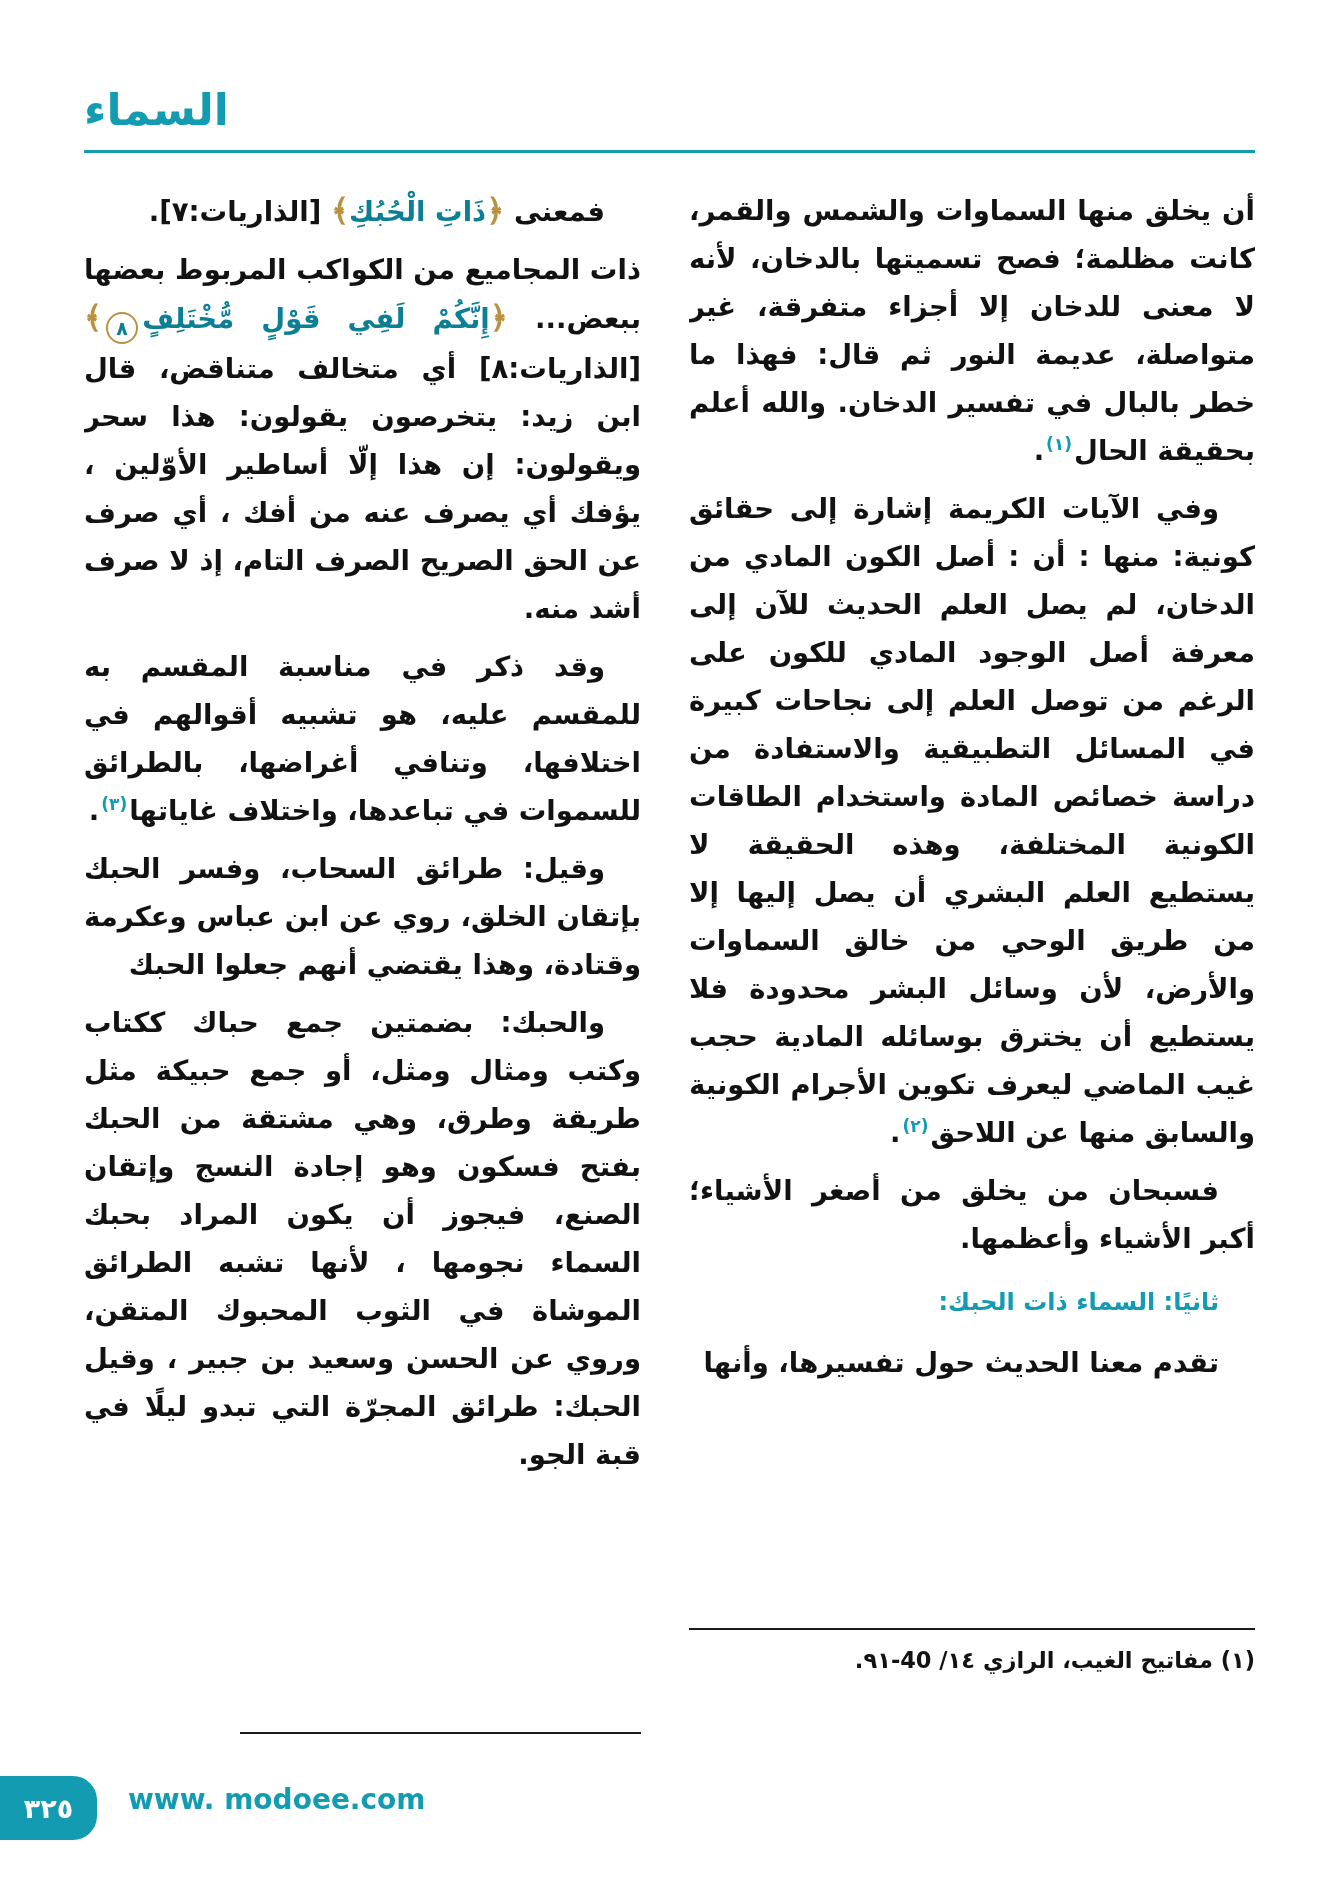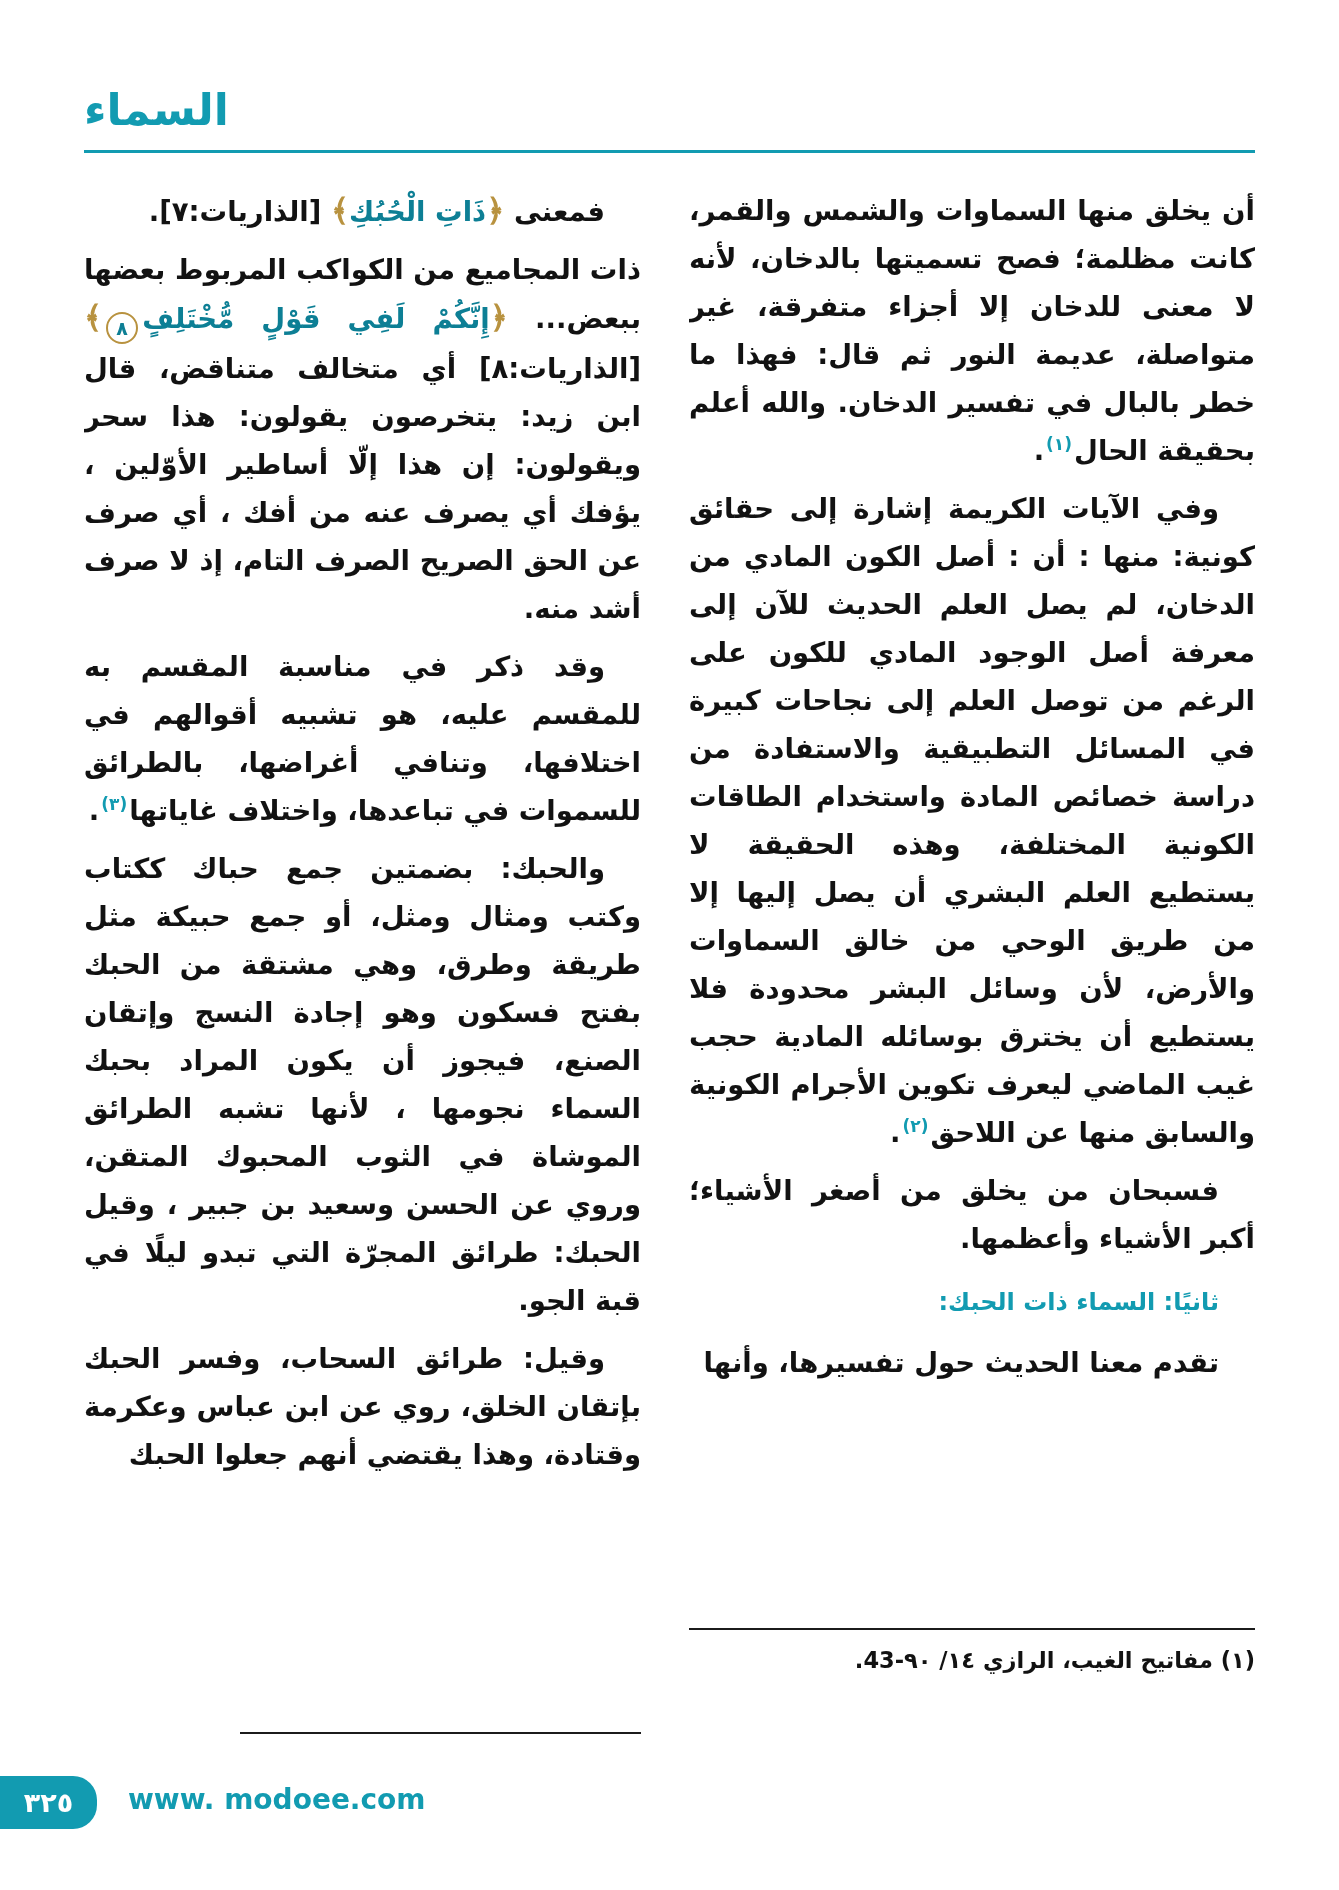--- a/index.html
+++ b/index.html
@@ -64,21 +64,21 @@
     font-size:22.5px; line-height:37px; font-weight:700;
   }
   .footnotes-right { top:1628px; right:84px; width:566px; }
   .footnotes-left  { top:1732px; left:84px;  width:557px; }
   .fn-rule { height:2px; background:#1b1b1b; margin-bottom:12px; }
   .fn-rule-partial { width:72%; margin-left:auto; margin-right:0; }
   .footnote-item { padding-right:52px; text-indent:-52px; }
 
   
   .page-badge {
-    position:absolute; left:0; top:1776px; width:97px; height:53px;
+    position:absolute; left:0; top:1776px; width:97px; height:64px;
     background:#129bb1; border-radius:0 24px 24px 0;
     color:#ffffff; font-size:27px; font-weight:700;
     display:flex; align-items:center; justify-content:center;
     direction:rtl;
   }
   .website {
     position:absolute; left:128px; top:1783px;
     color:#129bb1; font-size:28px; font-weight:700; direction:ltr;
   }
 </style>
@@ -103,28 +103,28 @@
   </section>
 
   <section class="column col-left">
 
     <p class="indent"><span>فمعنى </span><span class="verse-open">﴿</span><span class="verse-text">ذَاتِ الْحُبُكِ</span><span class="verse-close">﴾</span><span> [الذاريات:٧].</span></p>
 
     <p><span>ذات المجاميع من الكواكب المربوط بعضها ببعض... </span><span class="verse-open">﴿</span><span class="verse-text">إِنَّكُمْ لَفِي قَوْلٍ مُّخْتَلِفٍ</span><span class="ayah-badge">٨</span><span class="verse-close">﴾</span><span> [الذاريات:٨]</span><span> أي متخالف متناقض، قال ابن زيد: يتخرصون يقولون: هذا سحر ويقولون: إن هذا إلّا أساطير الأوّلين ، يؤفك أي يصرف عنه من أفك ، أي صرف عن الحق الصريح الصرف التام، إذ لا صرف أشد منه.</span></p>
 
     <p class="indent"><span>وقد ذكر في مناسبة المقسم به للمقسم عليه، هو تشبيه أقوالهم في اختلافها، وتنافي أغراضها، بالطرائق للسموات في تباعدها، واختلاف غاياتها</span><sup class="fn-marker">(٣)</sup><span>.</span></p>
 
+    <p class="indent"><span>وقيل: طرائق السحاب، وفسر الحبك بإتقان الخلق، روي عن ابن عباس وعكرمة وقتادة، وهذا يقتضي أنهم جعلوا الحبك</span></p>
+
     <p class="indent"><span>والحبك: بضمتين جمع حباك ككتاب وكتب ومثال ومثل، أو جمع حبيكة مثل طريقة وطرق، وهي مشتقة من الحبك بفتح فسكون وهو إجادة النسج وإتقان الصنع، فيجوز أن يكون المراد بحبك السماء نجومها ، لأنها تشبه الطرائق الموشاة في الثوب المحبوك المتقن، وروي عن الحسن وسعيد بن جبير ، وقيل الحبك: طرائق المجرّة التي تبدو ليلًا في قبة الجو.</span></p>
-
-    <p class="indent"><span>وقيل: طرائق السحاب، وفسر الحبك بإتقان الخلق، روي عن ابن عباس وعكرمة وقتادة، وهذا يقتضي أنهم جعلوا الحبك</span></p>
   </section>
 
   <aside class="footnotes footnotes-right">
     <div class="fn-rule"></div>
-    <div class="footnote-item">(١) مفاتيح الغيب، الرازي ١٤/ ٩٠-43.</div>
+    <div class="footnote-item">(١) مفاتيح الغيب، الرازي ١٤/ 40-٩١.</div>
   </aside>
 
   <aside class="footnotes footnotes-left">
     <div class="fn-rule fn-rule-partial"></div>
   </aside>
 
   <div class="page-badge">٣٢٥</div>
   <div class="website">www. modoee.com</div>
 
 </div>

